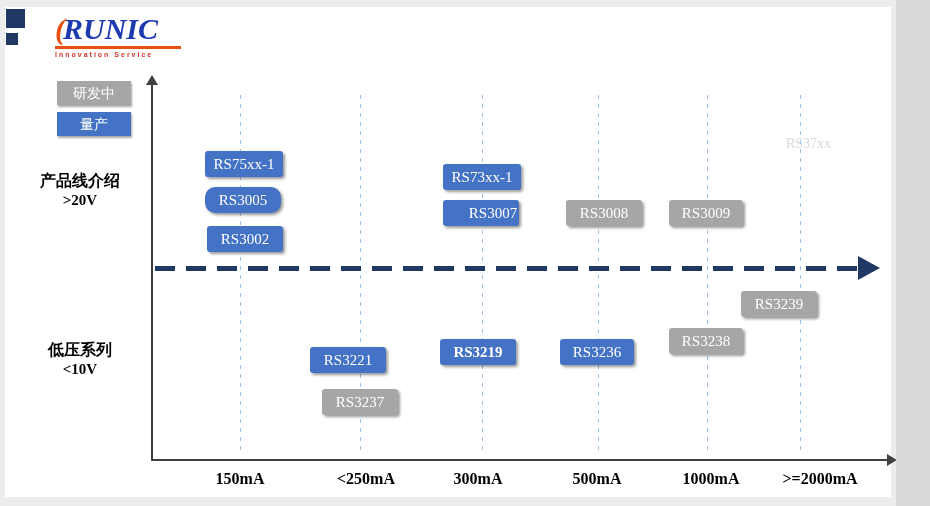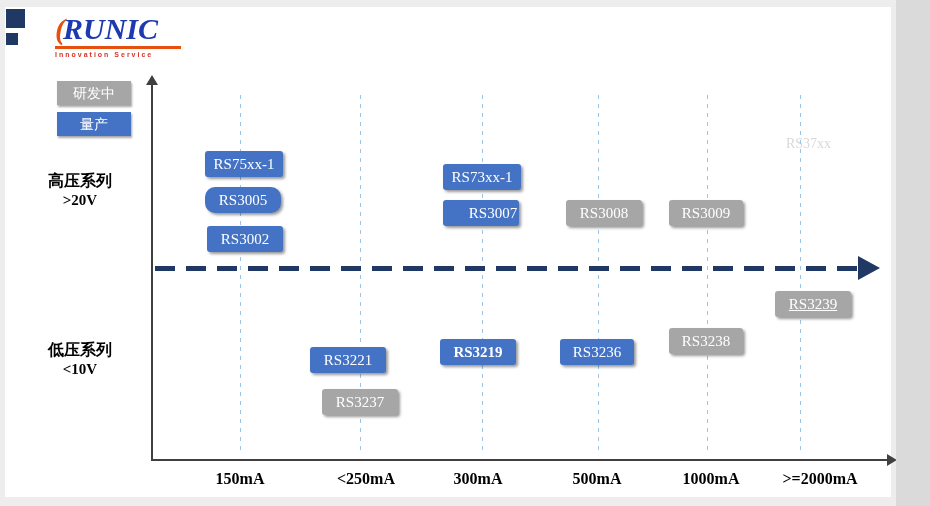--- a/index.html
+++ b/index.html
@@ -71,21 +71,21 @@
 
   <div class="deco-bar" style="left:906px;top:28px;width:3px;height:30px;"></div>
   <div class="deco-bar" style="left:911px;top:28px;width:4px;height:34px;"></div>
   <div class="deco-bar" style="left:917px;top:28px;width:3px;height:26px;"></div>
   <div class="deco-bar" style="left:922px;top:28px;width:4px;height:34px;"></div>
 
   <div class="legend-box" id="legend-dev">研发中</div>
   <div class="legend-box" id="legend-mp">量产</div>
 
   <div class="group-label" id="group-high">
-    <div class="name">高压系列</div>
+    <div class="name">产品线介绍</div>
     <div class="range">&gt;20V</div>
   </div>
   <div class="group-label" id="group-low">
     <div class="name">低压系列</div>
     <div class="range">&lt;10V</div>
   </div>
 
   <div id="ghost">RS37xx</div>
 
   <div id="chart-layer">
@@ -101,21 +101,21 @@
       <div class="x-label" style="left: 711px;">1000mA</div>
       <div class="gridline" style="left: 800px;"></div>
       <div class="x-label" style="left: 820px;">&gt;=2000mA</div>
       <div class="chip chip-blue" style="left: 205px; top: 151px; width: 78px;">RS75xx-1</div>
       <div class="chip chip-blue" style="left: 205px; top: 187px; width: 76px; border-radius: 10px;">RS3005</div>
       <div class="chip chip-blue" style="left: 207px; top: 226px; width: 76px;">RS3002</div>
       <div class="chip chip-blue" style="left: 443px; top: 164px; width: 78px;">RS73xx-1</div>
       <div class="chip chip-blue" style="left: 443px; top: 200px; width: 76px; padding-left: 24px;">RS3007</div>
       <div class="chip chip-gray" style="left: 566px; top: 200px; width: 76px;">RS3008</div>
       <div class="chip chip-gray" style="left: 669px; top: 200px; width: 74px;">RS3009</div>
-      <div class="chip chip-gray" style="left: 775px; top: 291px; width: 76px; text-decoration: underline;">RS3239</div>
+      <div class="chip chip-gray" style="left: 741px; top: 291px; width: 76px;">RS3239</div>
       <div class="chip chip-blue" style="left: 310px; top: 339px; width: 76px; margin-top: 8px;">RS3221</div>
       <div class="chip chip-blue" style="left: 440px; top: 339px; width: 76px; font-weight: bold;">RS3219</div>
       <div class="chip chip-blue" style="left: 560px; top: 339px; width: 74px;">RS3236</div>
       <div class="chip chip-gray" style="left: 669px; top: 328px; width: 74px;">RS3238</div>
       <div class="chip chip-gray" style="left: 322px; top: 389px; width: 76px;">RS3237</div>
     </div>
 
   <div class="vaxis"></div>
   <div class="vaxis-arrow"></div>
   <div class="haxis"></div>

